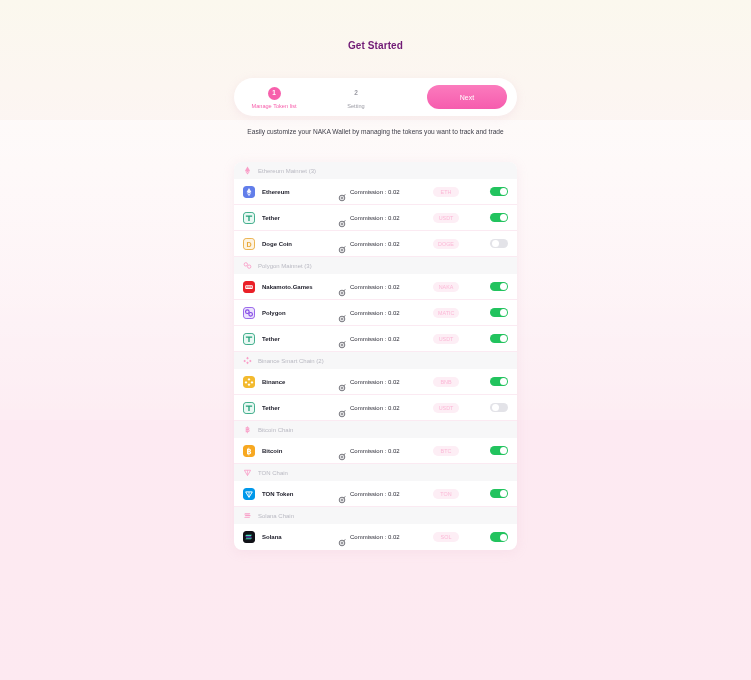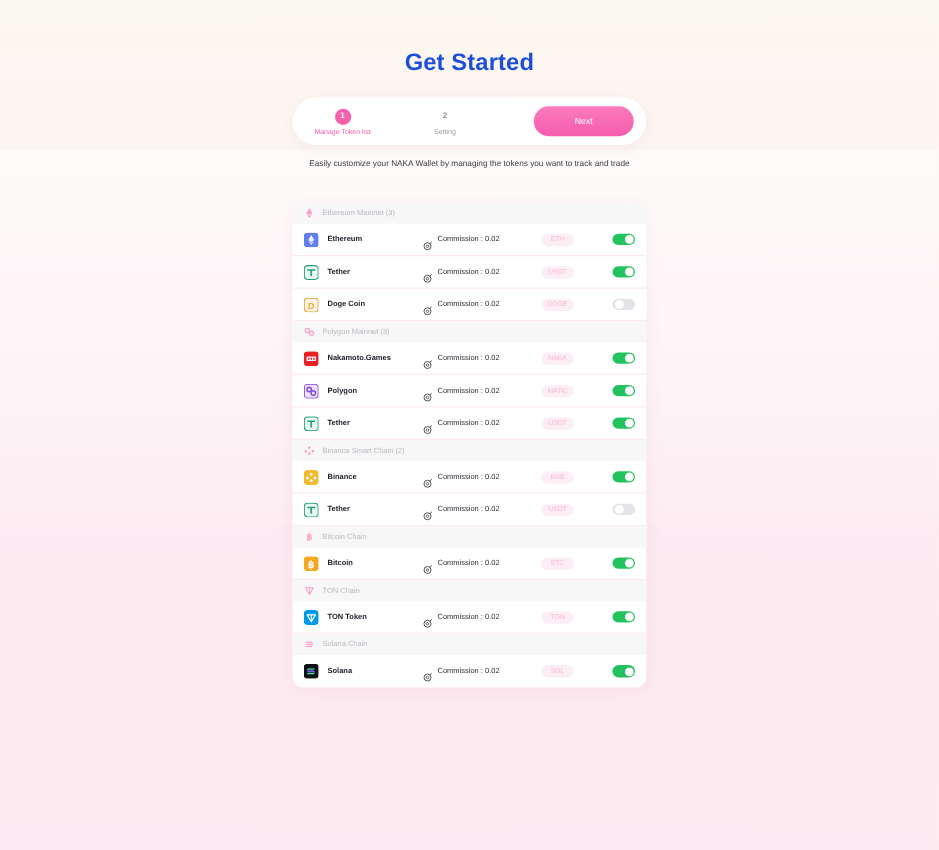--- a/index.html
+++ b/index.html
@@ -30,21 +30,21 @@
   .band-white {
     top: 120px; left: 0; right: 0; height: 300px;
     background: linear-gradient(180deg, rgba(255,255,255,0.55) 0%, rgba(255,255,255,0.30) 60%, rgba(255,255,255,0.0) 100%);
   }
 
   .page { position: relative; z-index: 2; width: 751px; height: 680px; }
 
   .page-title {
     position: absolute; left: 0; right: 0; top: 40px;
     text-align: center;
-    font-size: 19px; font-weight: bold; color: #1d4ed8;
+    font-size: 10px; font-weight: bold; color: #701a75;
     letter-spacing: 0.1px;
   }
 
   
   .stepper-card {
     position: absolute; left: 234px; top: 78px;
     width: 283px; height: 38px;
     background: #ffffff;
     border-radius: 19px;
     box-shadow: 0 2px 10px rgba(215,170,195,0.18);

